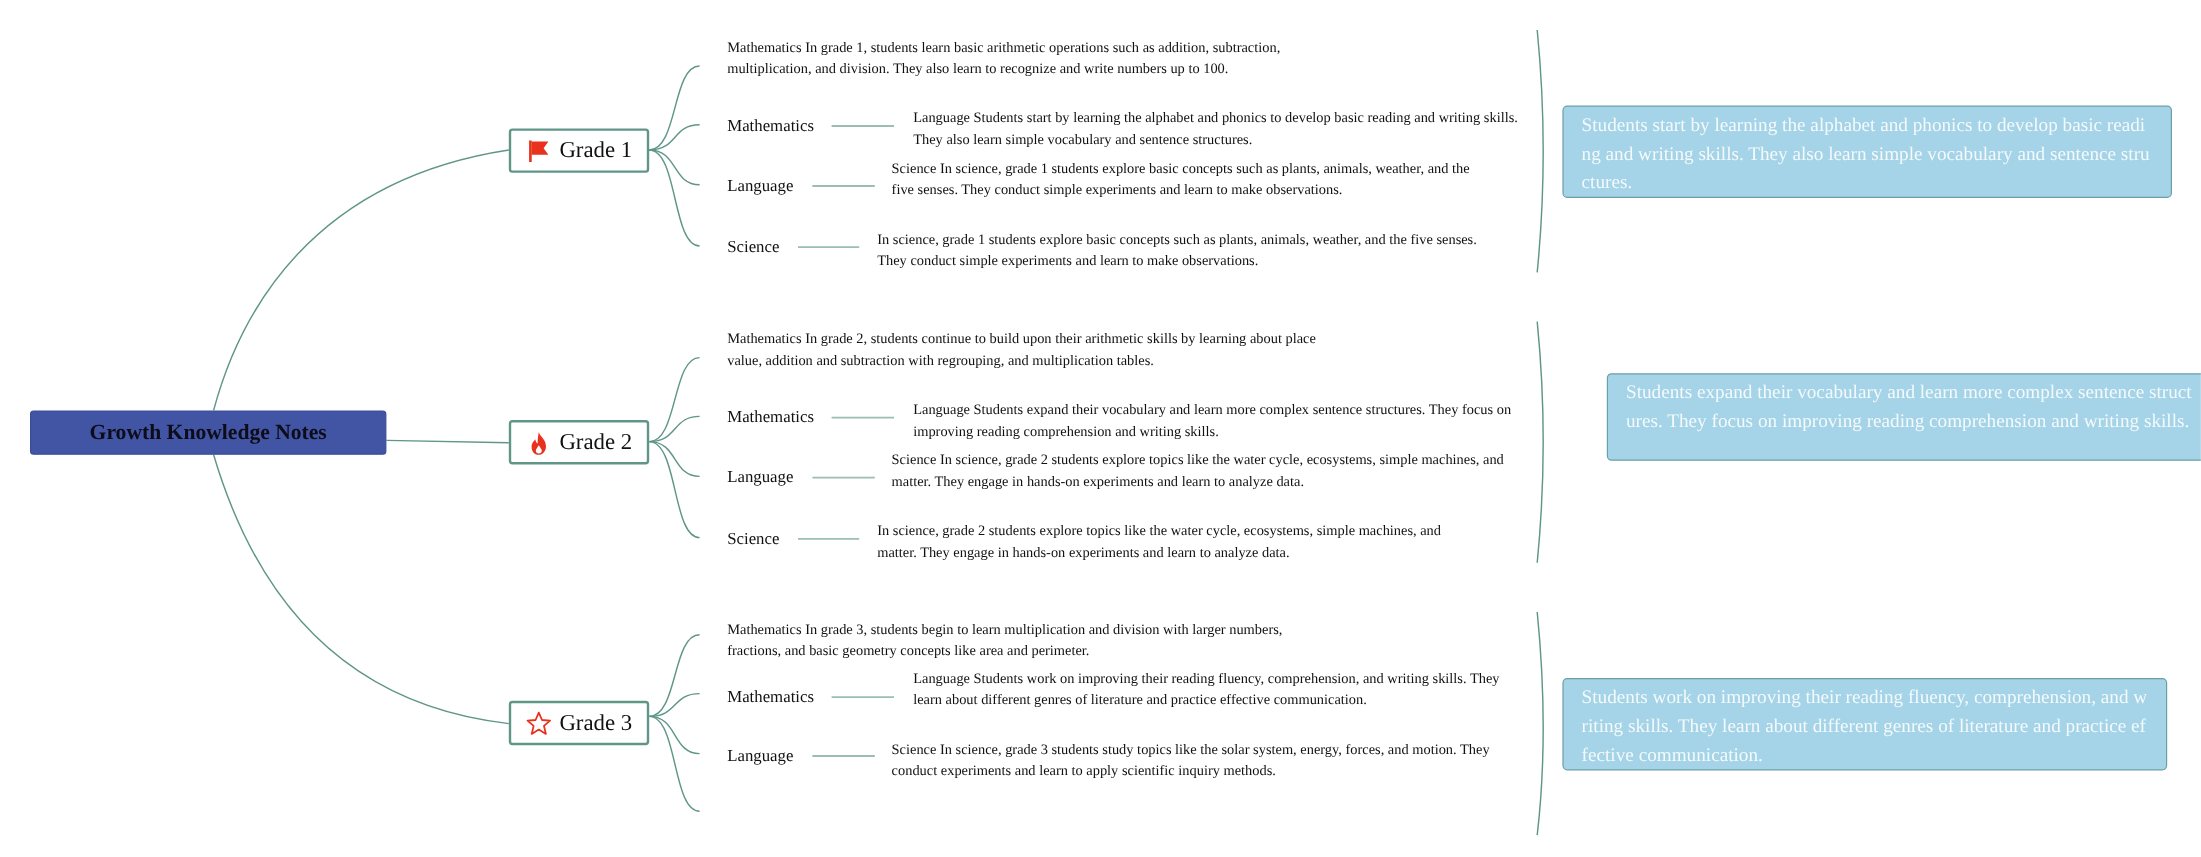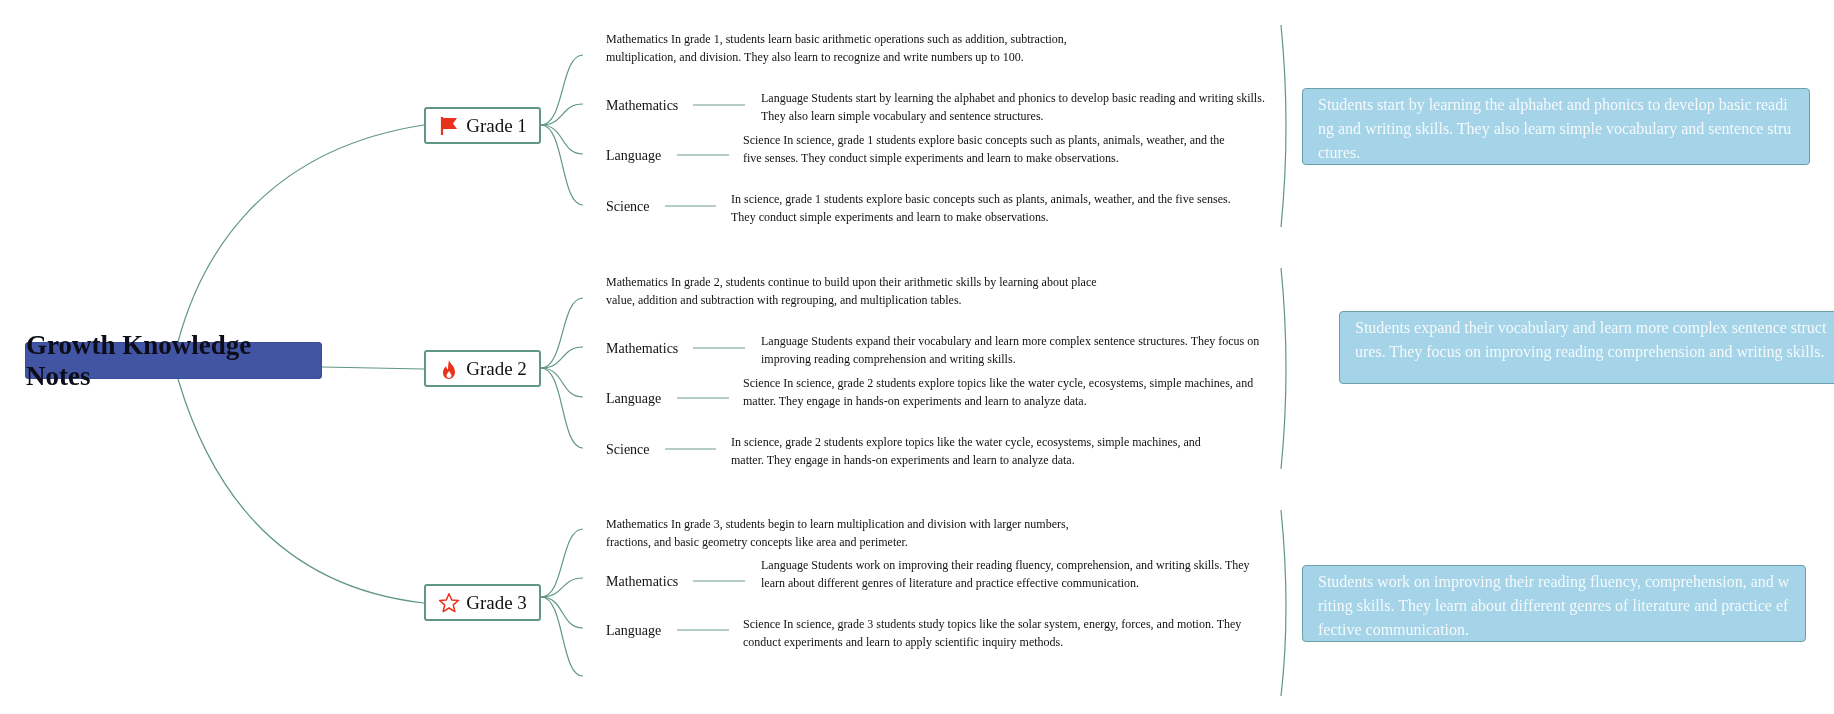--- a/index.html
+++ b/index.html
@@ -3,21 +3,21 @@
 <meta charset="utf-8">
 <style>
   html, body { margin:0; padding:0; background:#ffffff; }
   body { width:1834px; height:714px; position:relative; overflow:hidden;
          font-family:"Liberation Serif", serif; color:#111; }
   #canvas { position:absolute; left:0; top:0; width:1834px; height:714px; }
   svg.lines { position:absolute; left:0; top:0; width:1834px; height:714px; pointer-events:none; }
   .root { position:absolute; left:25px; top:342px; width:297px; height:37px;
           background:#4255a4; border:1px solid #3a4d98; border-radius:3px; box-sizing:border-box;
           display:flex; align-items:center; justify-content:center;
-          font-weight:bold; font-size:27px; color:#0d0d1a; }
+          font-weight:bold; font-size:18px; color:#0d0d1a; }
   .grade { position:absolute; left:424px; width:117px; height:37px; box-sizing:border-box;
            border:2px solid #5f9688; border-radius:3px; background:#fff;
            display:flex; align-items:center; justify-content:center; gap:6px; font-size:19px; }
   .grade .icon { width:22px; height:22px; display:inline-block; }
   .grade .icon svg { width:22px; height:22px; display:block; }
   .label { position:absolute; font-size:14px; line-height:18px; white-space:nowrap; }
   .desc { position:absolute; font-size:12px; line-height:18px; overflow:hidden; }
   .note { position:absolute; left:1302px; box-sizing:border-box; background:#a5d3e7;
           border:1px solid #6aa0a8; border-radius:4px; color:#f4fafc;
           font-size:16px; line-height:24px; padding:4px 14px 3px 15px; word-break:break-all; }

